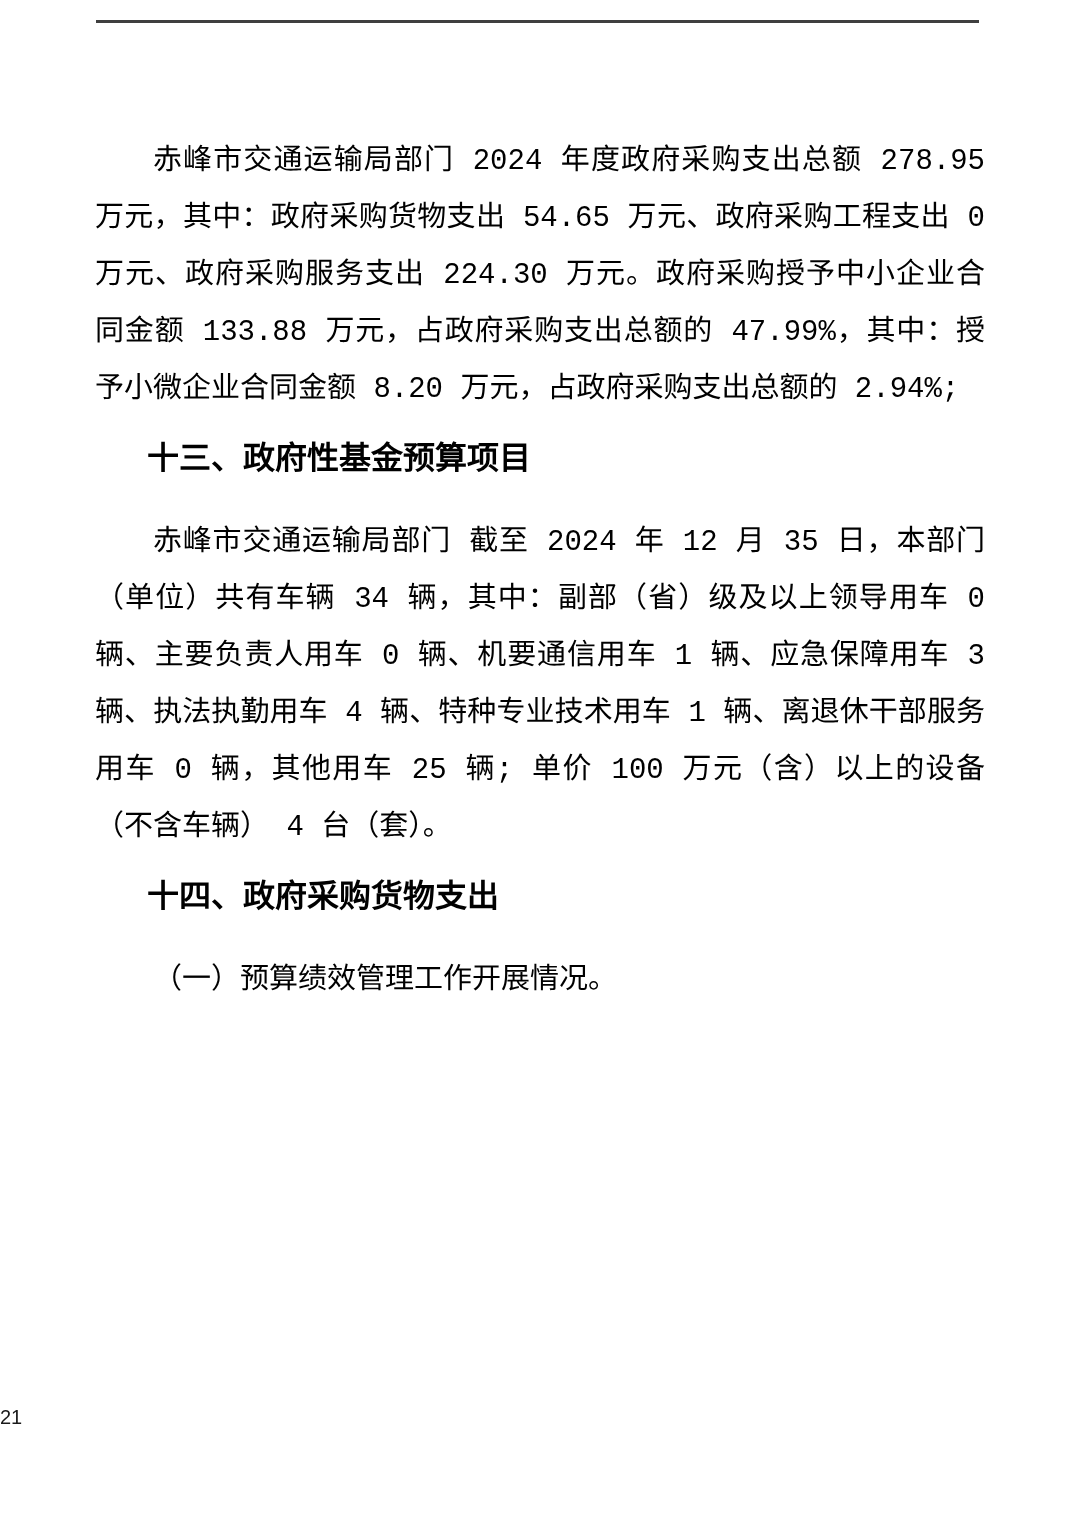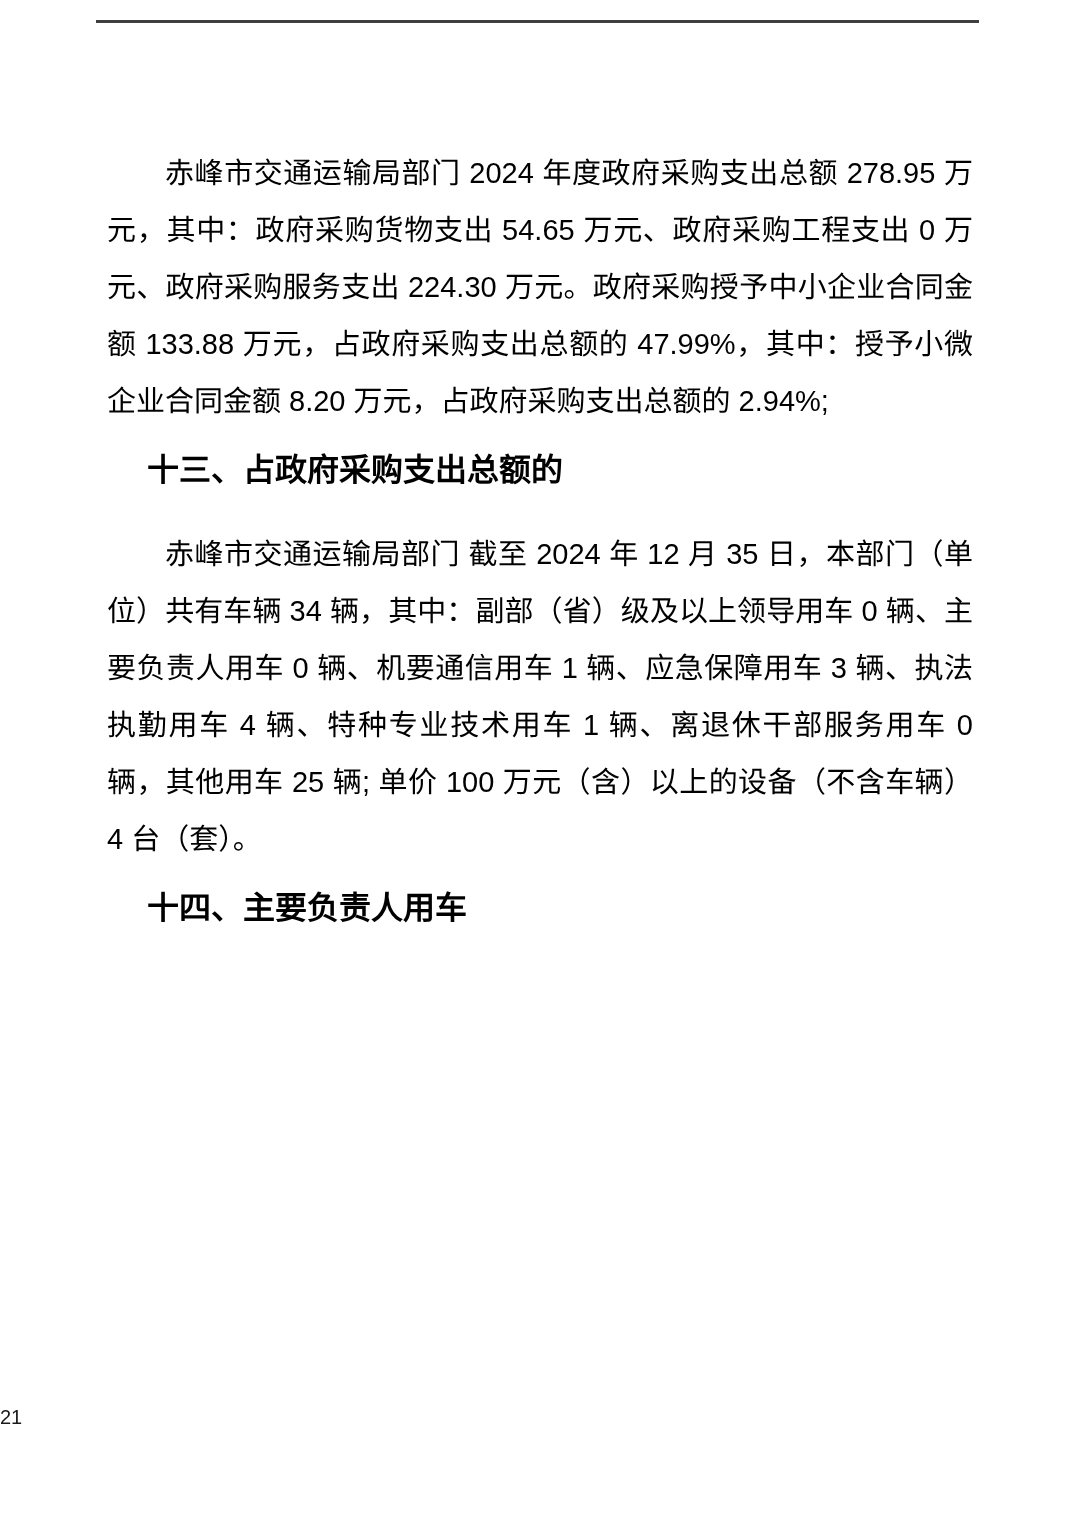--- a/index.html
+++ b/index.html
@@ -23,27 +23,27 @@
     height: 3px;
     background: #3f3f3f;
   }
   .content {
     position: absolute;
     left: 95px;
     top: 133px;
     width: 890px;
   }
   .para {
-    margin: 12px;
+    margin: 0;
     font-size: 29px;
     line-height: 57px;
     text-align: justify;
     text-justify: inter-ideograph;
     text-indent: 58px;
-    font-family: Liberation Sans, sans-serif;
+    font-family: Liberation Mono, monospace;
     word-break: break-all;
   }
   .para + .para {
     margin-top: 20px;
   }
   .heading {
     margin: 20px 0 36px 0;
     font-family: "Liberation Sans", sans-serif;
     font-weight: 700;
     font-size: 32px;
@@ -64,20 +64,21 @@
     color: #1a1a1a;
   }
 </style>
 </head>
 <body>
 
 <div class="top-rule" style="background: rgb(63, 63, 63);"></div>
 
 <main class="content" id="content">
     <p class="para">赤峰市交通运输局部门 2024 年度政府采购支出总额 278.95 万元，其中：政府采购货物支出 54.65 万元、政府采购工程支出 0 万元、政府采购服务支出 224.30 万元。政府采购授予中小企业合同金额 133.88 万元，占政府采购支出总额的 47.99%，其中：授予小微企业合同金额 8.20 万元，占政府采购支出总额的 2.94%;</p>
-    <h2 class="heading">十三、占政府采购支出总额的</h2>
+    <h2 class="heading">十三、政府性基金预算项目</h2>
     <p class="para">赤峰市交通运输局部门 截至 2024 年 12 月 35 日，本部门（单位）共有车辆 34 辆，其中：副部（省）级及以上领导用车 0 辆、主要负责人用车 0 辆、机要通信用车 1 辆、应急保障用车 3 辆、执法执勤用车 4 辆、特种专业技术用车 1 辆、离退休干部服务用车 0 辆，其他用车 25 辆; 单价 100 万元（含）以上的设备（不含车辆） 4 台（套）。</p>
-    <h2 class="heading">十四、主要负责人用车</h2>
+    <h2 class="heading">十四、政府采购货物支出</h2>
+    <p class="para">（一）预算绩效管理工作开展情况。</p>
   </main>
 
 <footer class="footer">
   <span class="page-number">21</span>
 </footer>
 
 </body></html>

